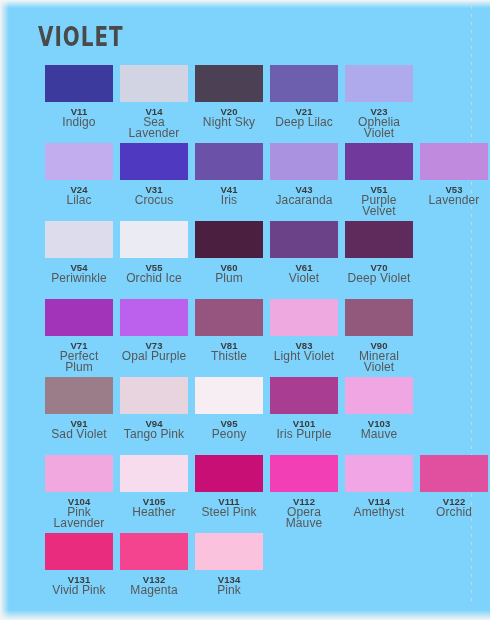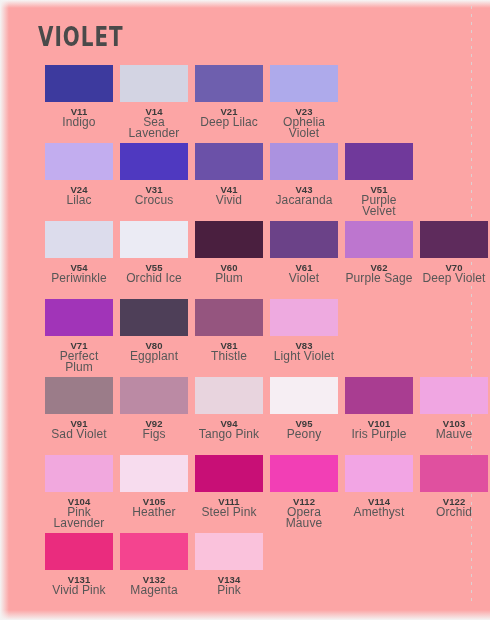--- a/index.html
+++ b/index.html
@@ -5,21 +5,21 @@
   html,body{margin:0;padding:0;}
   body{
     width:490px;height:620px;
     background:#ffffff;
     font-family:"Liberation Sans", sans-serif;
     overflow:hidden;
   }
   #page{
     position:relative;
     width:490px;height:620px;
-    background:#fca5a5;
+    background:#7dd3fc;
     box-sizing:border-box;
   }
   
   #page:before{
     content:"";position:absolute;left:0;top:0;width:490px;height:620px;
     background:
       linear-gradient(to right,#f4f4f4 0px,rgba(255,255,255,0) 9px),
       linear-gradient(to bottom,#f6f6f6 0px,rgba(255,255,255,0) 8px),
       linear-gradient(to top,#f4f4f4 0px,rgba(255,255,255,0) 10px);
     pointer-events:none;
@@ -93,20 +93,25 @@
           <span class="swatch" title="Indigo" style="background: rgb(61, 58, 158);"></span>
           <div class="code">V11</div>
           <div class="cname">Indigo</div>
         </div>
         <div class="cell">
           <span class="swatch" title="Sea Lavender" style="background: rgb(211, 212, 227);"></span>
           <div class="code">V14</div>
           <div class="cname">Sea Lavender</div>
         </div>
         <div class="cell">
+          <span class="swatch" title="Night Sky" style="background: rgb(76, 64, 85);"></span>
+          <div class="code">V20</div>
+          <div class="cname">Night Sky</div>
+        </div>
+        <div class="cell">
           <span class="swatch" title="Deep Lilac" style="background: rgb(110, 95, 174);"></span>
           <div class="code">V21</div>
           <div class="cname">Deep Lilac</div>
         </div>
         <div class="cell">
           <span class="swatch" title="Ophelia Violet" style="background: rgb(174, 170, 235);"></span>
           <div class="code">V23</div>
           <div class="cname">Ophelia Violet</div>
         </div>
       </div>
@@ -117,32 +122,37 @@
           <div class="cname">Lilac</div>
         </div>
         <div class="cell">
           <span class="swatch" title="Crocus" style="background: rgb(79, 57, 192);"></span>
           <div class="code">V31</div>
           <div class="cname">Crocus</div>
         </div>
         <div class="cell">
           <span class="swatch" title="Iris" style="background: rgb(107, 81, 168);"></span>
           <div class="code">V41</div>
-          <div class="cname">Vivid</div>
+          <div class="cname">Iris</div>
         </div>
         <div class="cell">
           <span class="swatch" title="Jacaranda" style="background: rgb(171, 146, 224);"></span>
           <div class="code">V43</div>
           <div class="cname">Jacaranda</div>
         </div>
         <div class="cell">
           <span class="swatch" title="Purple Velvet" style="background: rgb(112, 57, 155);"></span>
           <div class="code">V51</div>
           <div class="cname">Purple Velvet</div>
         </div>
+        <div class="cell">
+          <span class="swatch" title="Lavender" style="background: rgb(192, 138, 222);"></span>
+          <div class="code">V53</div>
+          <div class="cname">Lavender</div>
+        </div>
       </div>
       <div class="row">
         <div class="cell">
           <span class="swatch" title="Periwinkle" style="background: rgb(220, 220, 236);"></span>
           <div class="code">V54</div>
           <div class="cname">Periwinkle</div>
         </div>
         <div class="cell">
           <span class="swatch" title="Orchid Ice" style="background: rgb(235, 235, 244);"></span>
           <div class="code">V55</div>
@@ -152,64 +162,59 @@
           <span class="swatch" title="Plum" style="background: rgb(74, 31, 63);"></span>
           <div class="code">V60</div>
           <div class="cname">Plum</div>
         </div>
         <div class="cell">
           <span class="swatch" title="Violet" style="background: rgb(107, 66, 136);"></span>
           <div class="code">V61</div>
           <div class="cname">Violet</div>
         </div>
         <div class="cell">
-          <span class="swatch" title="Purple Sage" style="background: rgb(189, 118, 207);"></span>
-          <div class="code">V62</div>
-          <div class="cname">Purple Sage</div>
-        </div>
-        <div class="cell">
           <span class="swatch" title="Deep Violet" style="background: rgb(94, 43, 92);"></span>
           <div class="code">V70</div>
           <div class="cname">Deep Violet</div>
         </div>
       </div>
       <div class="row">
         <div class="cell">
           <span class="swatch" title="Perfect Plum" style="background: rgb(161, 52, 184);"></span>
           <div class="code">V71</div>
           <div class="cname">Perfect Plum</div>
         </div>
         <div class="cell">
-          <span class="swatch" title="Eggplant" style="background: rgb(78, 63, 88);"></span>
-          <div class="code">V80</div>
-          <div class="cname">Eggplant</div>
+          <span class="swatch" title="Opal Purple" style="background: rgb(187, 97, 238);"></span>
+          <div class="code">V73</div>
+          <div class="cname">Opal Purple</div>
         </div>
         <div class="cell">
           <span class="swatch" title="Thistle" style="background: rgb(149, 85, 127);"></span>
           <div class="code">V81</div>
           <div class="cname">Thistle</div>
         </div>
         <div class="cell">
           <span class="swatch" title="Light Violet" style="background: rgb(238, 170, 224);"></span>
           <div class="code">V83</div>
           <div class="cname">Light Violet</div>
         </div>
+        <div class="cell">
+          <span class="swatch" title="Mineral Violet" style="background: rgb(147, 89, 124);"></span>
+          <div class="code">V90</div>
+          <div class="cname">Mineral Violet</div>
+        </div>
       </div>
       <div class="row">
         <div class="cell">
           <span class="swatch" title="Sad Violet" style="background: rgb(155, 124, 137);"></span>
           <div class="code">V91</div>
           <div class="cname">Sad Violet</div>
         </div>
         <div class="cell">
-          <span class="swatch" title="Figs" style="background: rgb(187, 138, 164);"></span>
-          <div class="code">V92</div>
-          <div class="cname">Figs</div>
-        </div>
-        <div class="cell">
           <span class="swatch" title="Tango Pink" style="background: rgb(232, 212, 222);"></span>
           <div class="code">V94</div>
           <div class="cname">Tango Pink</div>
         </div>
         <div class="cell">
           <span class="swatch" title="Peony" style="background: rgb(246, 238, 243);"></span>
           <div class="code">V95</div>
           <div class="cname">Peony</div>
         </div>
         <div class="cell">

